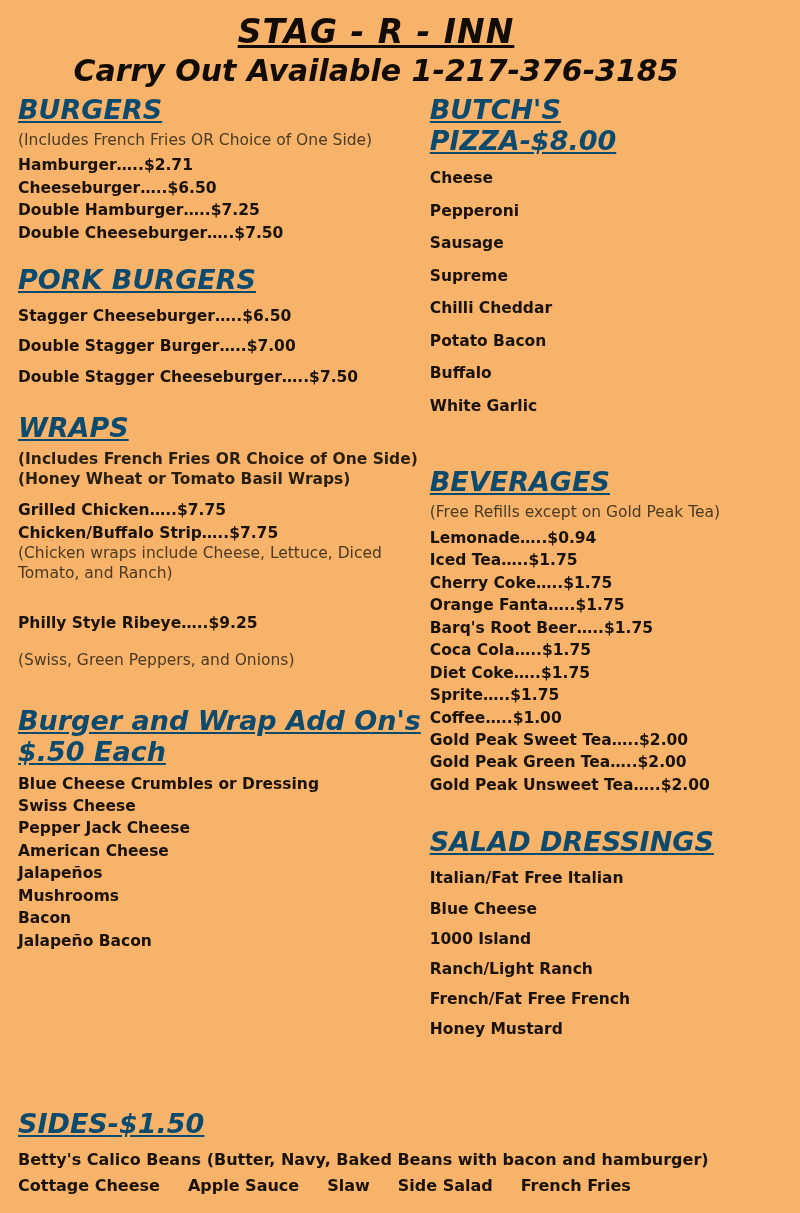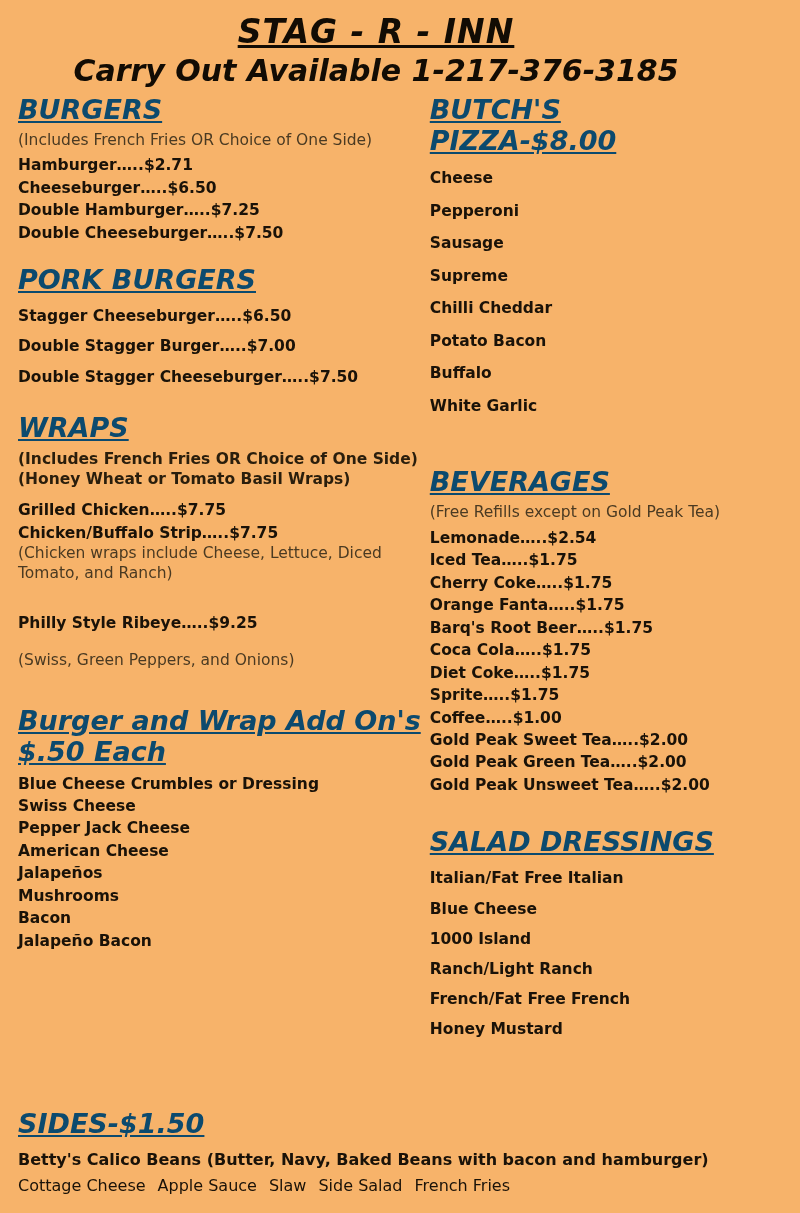--- a/index.html
+++ b/index.html
@@ -112,23 +112,23 @@
   }
   .bottom h2.section { margin-bottom: 8px; }
   .sides-line {
     font-size: 16px;
     font-weight: bold;
     line-height: 1.6;
     white-space: nowrap;
   }
   .sides-row {
     display: flex;
-    gap: 12px;
+    gap: 28px;
     font-size: 16px;
-    font-weight: normal;
+    font-weight: bold;
     line-height: 1.6;
   }
 </style>
 </head>
 <body>
 
 <div class="page">
 
   <div class="title">STAG - R - INN</div>
   <div class="subtitle">Carry Out Available 1-217-376-3185</div>
@@ -198,21 +198,21 @@
         <li>Potato Bacon</li>
         <li>Buffalo</li>
         <li>White Garlic</li>
       </ul>
 
       <div class="gap-xl"></div>
 
       <h2 class="section">BEVERAGES</h2>
       <p class="note">(Free Refills except on Gold Peak Tea)</p>
       <ul class="items tight">
-        <li>Lemonade…..$2.54</li>
+        <li>Lemonade…..$0.94</li>
         <li>Iced Tea…..$1.75</li>
         <li>Cherry Coke…..$1.75</li>
         <li>Orange Fanta…..$1.75</li>
         <li>Barq's Root Beer…..$1.75</li>
         <li>Coca Cola…..$1.75</li>
         <li>Diet Coke…..$1.75</li>
         <li>Sprite…..$1.75</li>
         <li>Coffee…..$1.00</li>
         <li>Gold Peak Sweet Tea…..$2.00</li>
         <li>Gold Peak Green Tea…..$2.00</li>

